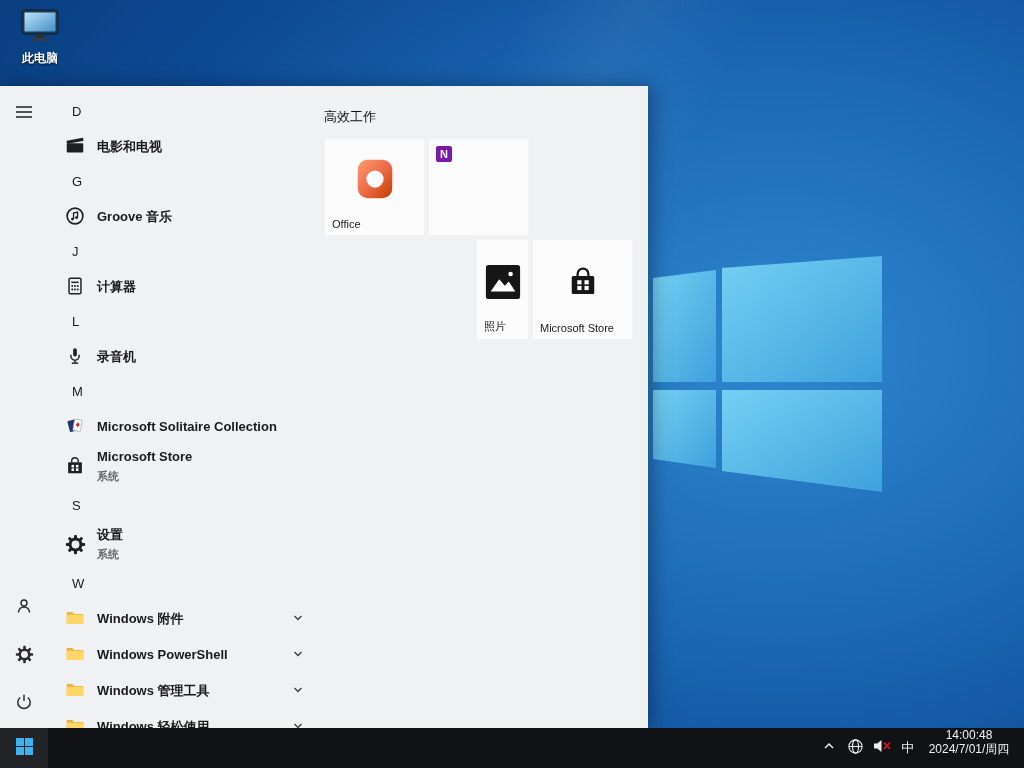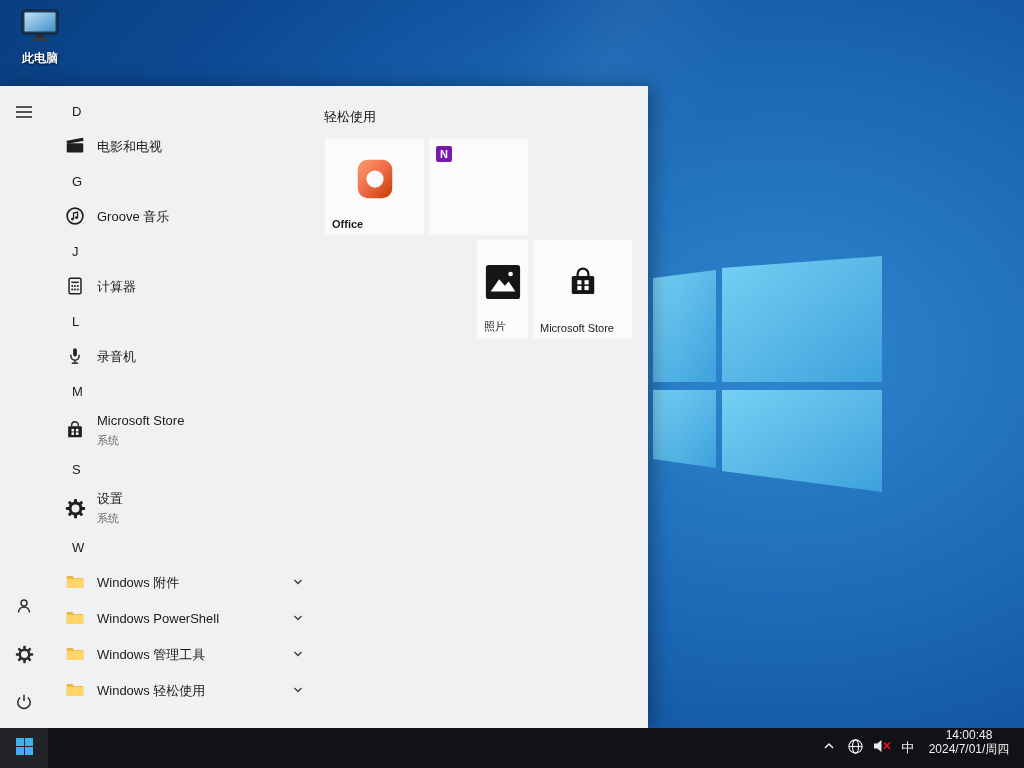--- a/index.html
+++ b/index.html
@@ -29,33 +29,33 @@
   .rail-btn { width:48px; height:48px; display:flex; align-items:center; justify-content:center; cursor:pointer; }
   .rail-top { position:absolute; top:4px; left:0; }
   .rail-bottom { position:absolute; bottom:0; left:0; }
 
   .app-list { width:276px; flex:none; padding-top:8px; overflow:hidden; }
   .row-letter { height:34px; display:flex; align-items:center; padding-left:24px;
     font-size:13px; cursor:pointer; }
   .row-app { height:36px; display:flex; align-items:center; padding-left:14px; cursor:pointer; }
   .row-app.two-line { height:44px; }
   .app-ico { width:26px; height:26px; flex:none; display:flex; align-items:center; justify-content:center; }
-  .app-txt { margin-left:9px; font-size:13px; line-height:15px; }
+  .app-txt { margin-left:9px; font-size:13px; line-height:15px;font-weight:bold; }
   .app-sub { display:block; font-size:11px; color:#6a6a6a; margin-top:5px; }
   .chev { margin-left:auto; margin-right:20px; display:flex; align-items:center; }
 
   .tiles { flex:1; position:relative; }
   .tiles-title { position:absolute; left:0; top:22px; font-size:13px; color:#101010; }
   .tile-grid { position:absolute; left:0; top:52px; display:grid;
     grid-template-columns:101px 101px 101px; grid-template-rows:98px 101px; gap:3px; }
   .tile { position:relative; background:#fbfbfc; box-shadow:inset 0 0 0 1px rgba(0,0,0,0.03); cursor:pointer; }
   .tile-center { position:absolute; inset:0 0 16px 0; display:flex; align-items:center; justify-content:center; }
   .tile-label { position:absolute; left:8px; bottom:6px; font-size:11px; color:#1b1b1b; white-space:nowrap; }
   .tile-mini { position:absolute; left:8px; top:8px; }
-  .t-office  { grid-column:1; grid-row:1;font-weight:bold; }
+  .t-office  { grid-column:1; grid-row:1; }
   .t-onenote { grid-column:2; grid-row:1; }
   .t-photos  { grid-column:2; grid-row:2;margin-left:48px; }
   .t-store   { grid-column:3; grid-row:2; }
 
   
   .taskbar { position:absolute; left:0; bottom:0; width:1024px; height:40px;
     background:#101216; display:flex; align-items:center; color:#f2f2f2; }
   .start-btn { width:48px; height:40px; display:flex; align-items:center; justify-content:center;
     background:rgba(255,255,255,0.08); cursor:pointer; }
   .tray { position:absolute; right:0; top:0; height:40px; display:flex; align-items:stretch; }
@@ -226,20 +226,30 @@
             <line x1="8.5" y1="19.8" x2="15.5" y2="19.8" stroke="#1f1f1f" stroke-width="1.6"></line>
             </svg>
         </span>
         <span class="app-txt">录音机</span>
       </div>
 
       <div class="row-letter">
         <span>M</span>
         </div>
 
+      <div class="row-app">
+        <span class="app-ico">
+          <svg width="22" height="22" viewBox="0 0 24 24">
+            <rect x="5" y="5.5" width="8.5" height="12.5" rx="1" fill="#20386e" transform="rotate(-14 9 12)"></rect>
+            <rect x="10.5" y="5" width="8.5" height="12.5" rx="1" fill="#fff" stroke="#9c9c9c" stroke-width="0.7" transform="rotate(9 15 11)"></rect>
+            <path d="M15 7.8 l2.1 2.8 -2.1 2.8 -2.1 -2.8 Z" fill="#c8281e" transform="rotate(9 15 11)"></path>
+            </svg>
+        </span>
+        <span class="app-txt">Microsoft Solitaire Collection</span>
+      </div>
 
       <div class="row-app two-line">
         <span class="app-ico">
           <svg width="22" height="22" viewBox="0 0 24 24">
             <path d="M8.4 8 v-1.4 a3.6 3.6 0 0 1 7.2 0 V8" fill="none" stroke="#1f1f1f" stroke-width="1.5"></path>
             <rect x="4.5" y="8" width="15" height="12" rx="1" fill="#1f1f1f"></rect>
             <g fill="#fff">
                 <rect x="8.2" y="10.8" width="2.8" height="2.8"></rect>
                 <rect x="13" y="10.8" width="2.8" height="2.8"></rect>
             <rect x="8.2" y="14.6" width="2.8" height="2.8"></rect>
@@ -341,21 +351,21 @@
         <span class="chev">
           <svg width="12" height="12" viewBox="0 0 12 12">
               <path d="M2.5 4 L6 7.5 L9.5 4" fill="none" stroke="#3c3c3c" stroke-width="1.3"></path>
             </svg>
         </span>
       </div>
 
     </div>
 
     <div class="tiles">
-      <div class="tiles-title">轻松使用</div>
+      <div class="tiles-title">高效工作</div>
       <div class="tile-grid">
 
         <div class="tile t-office">
           <span class="tile-center">
             <svg width="46" height="46" viewBox="0 0 48 48">
               <defs>
                   <linearGradient id="og" x1="0" y1="0" x2="1" y2="1">
                 <stop offset="0" stop-color="#ff9a70"></stop>
                     <stop offset="0.5" stop-color="#ed6c47"></stop>
                     <stop offset="1" stop-color="#c33b01"></stop>

